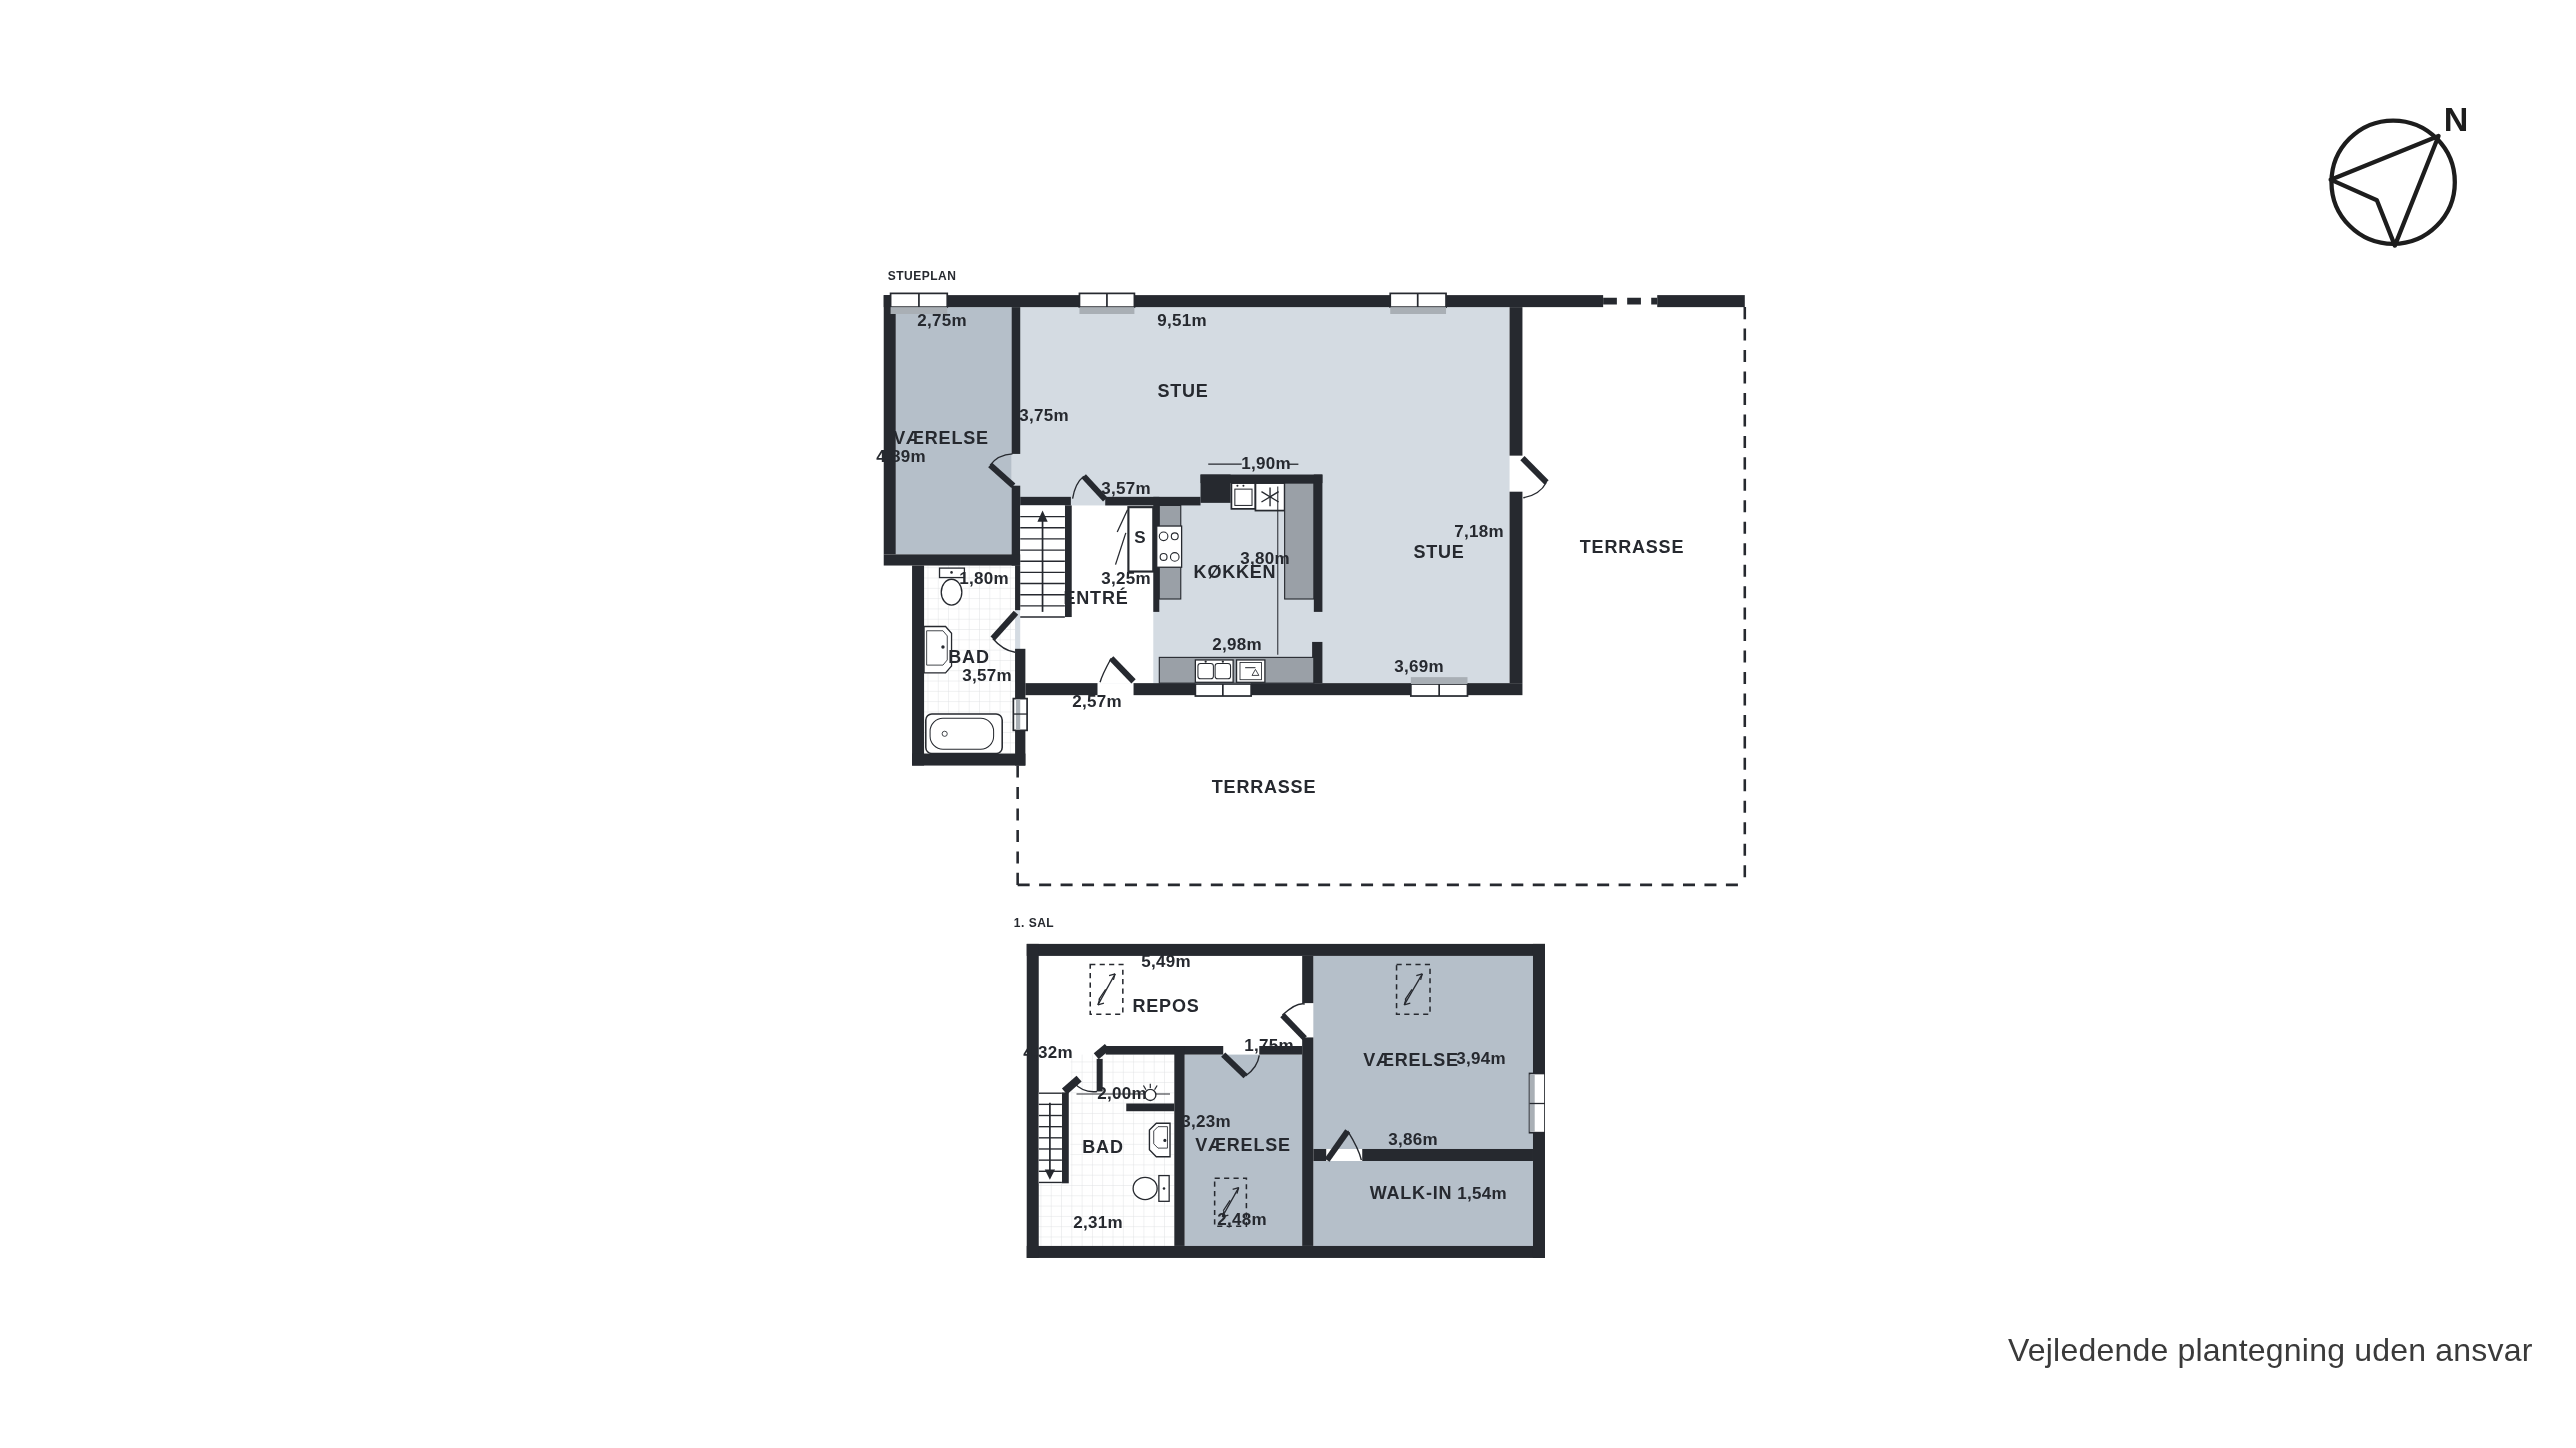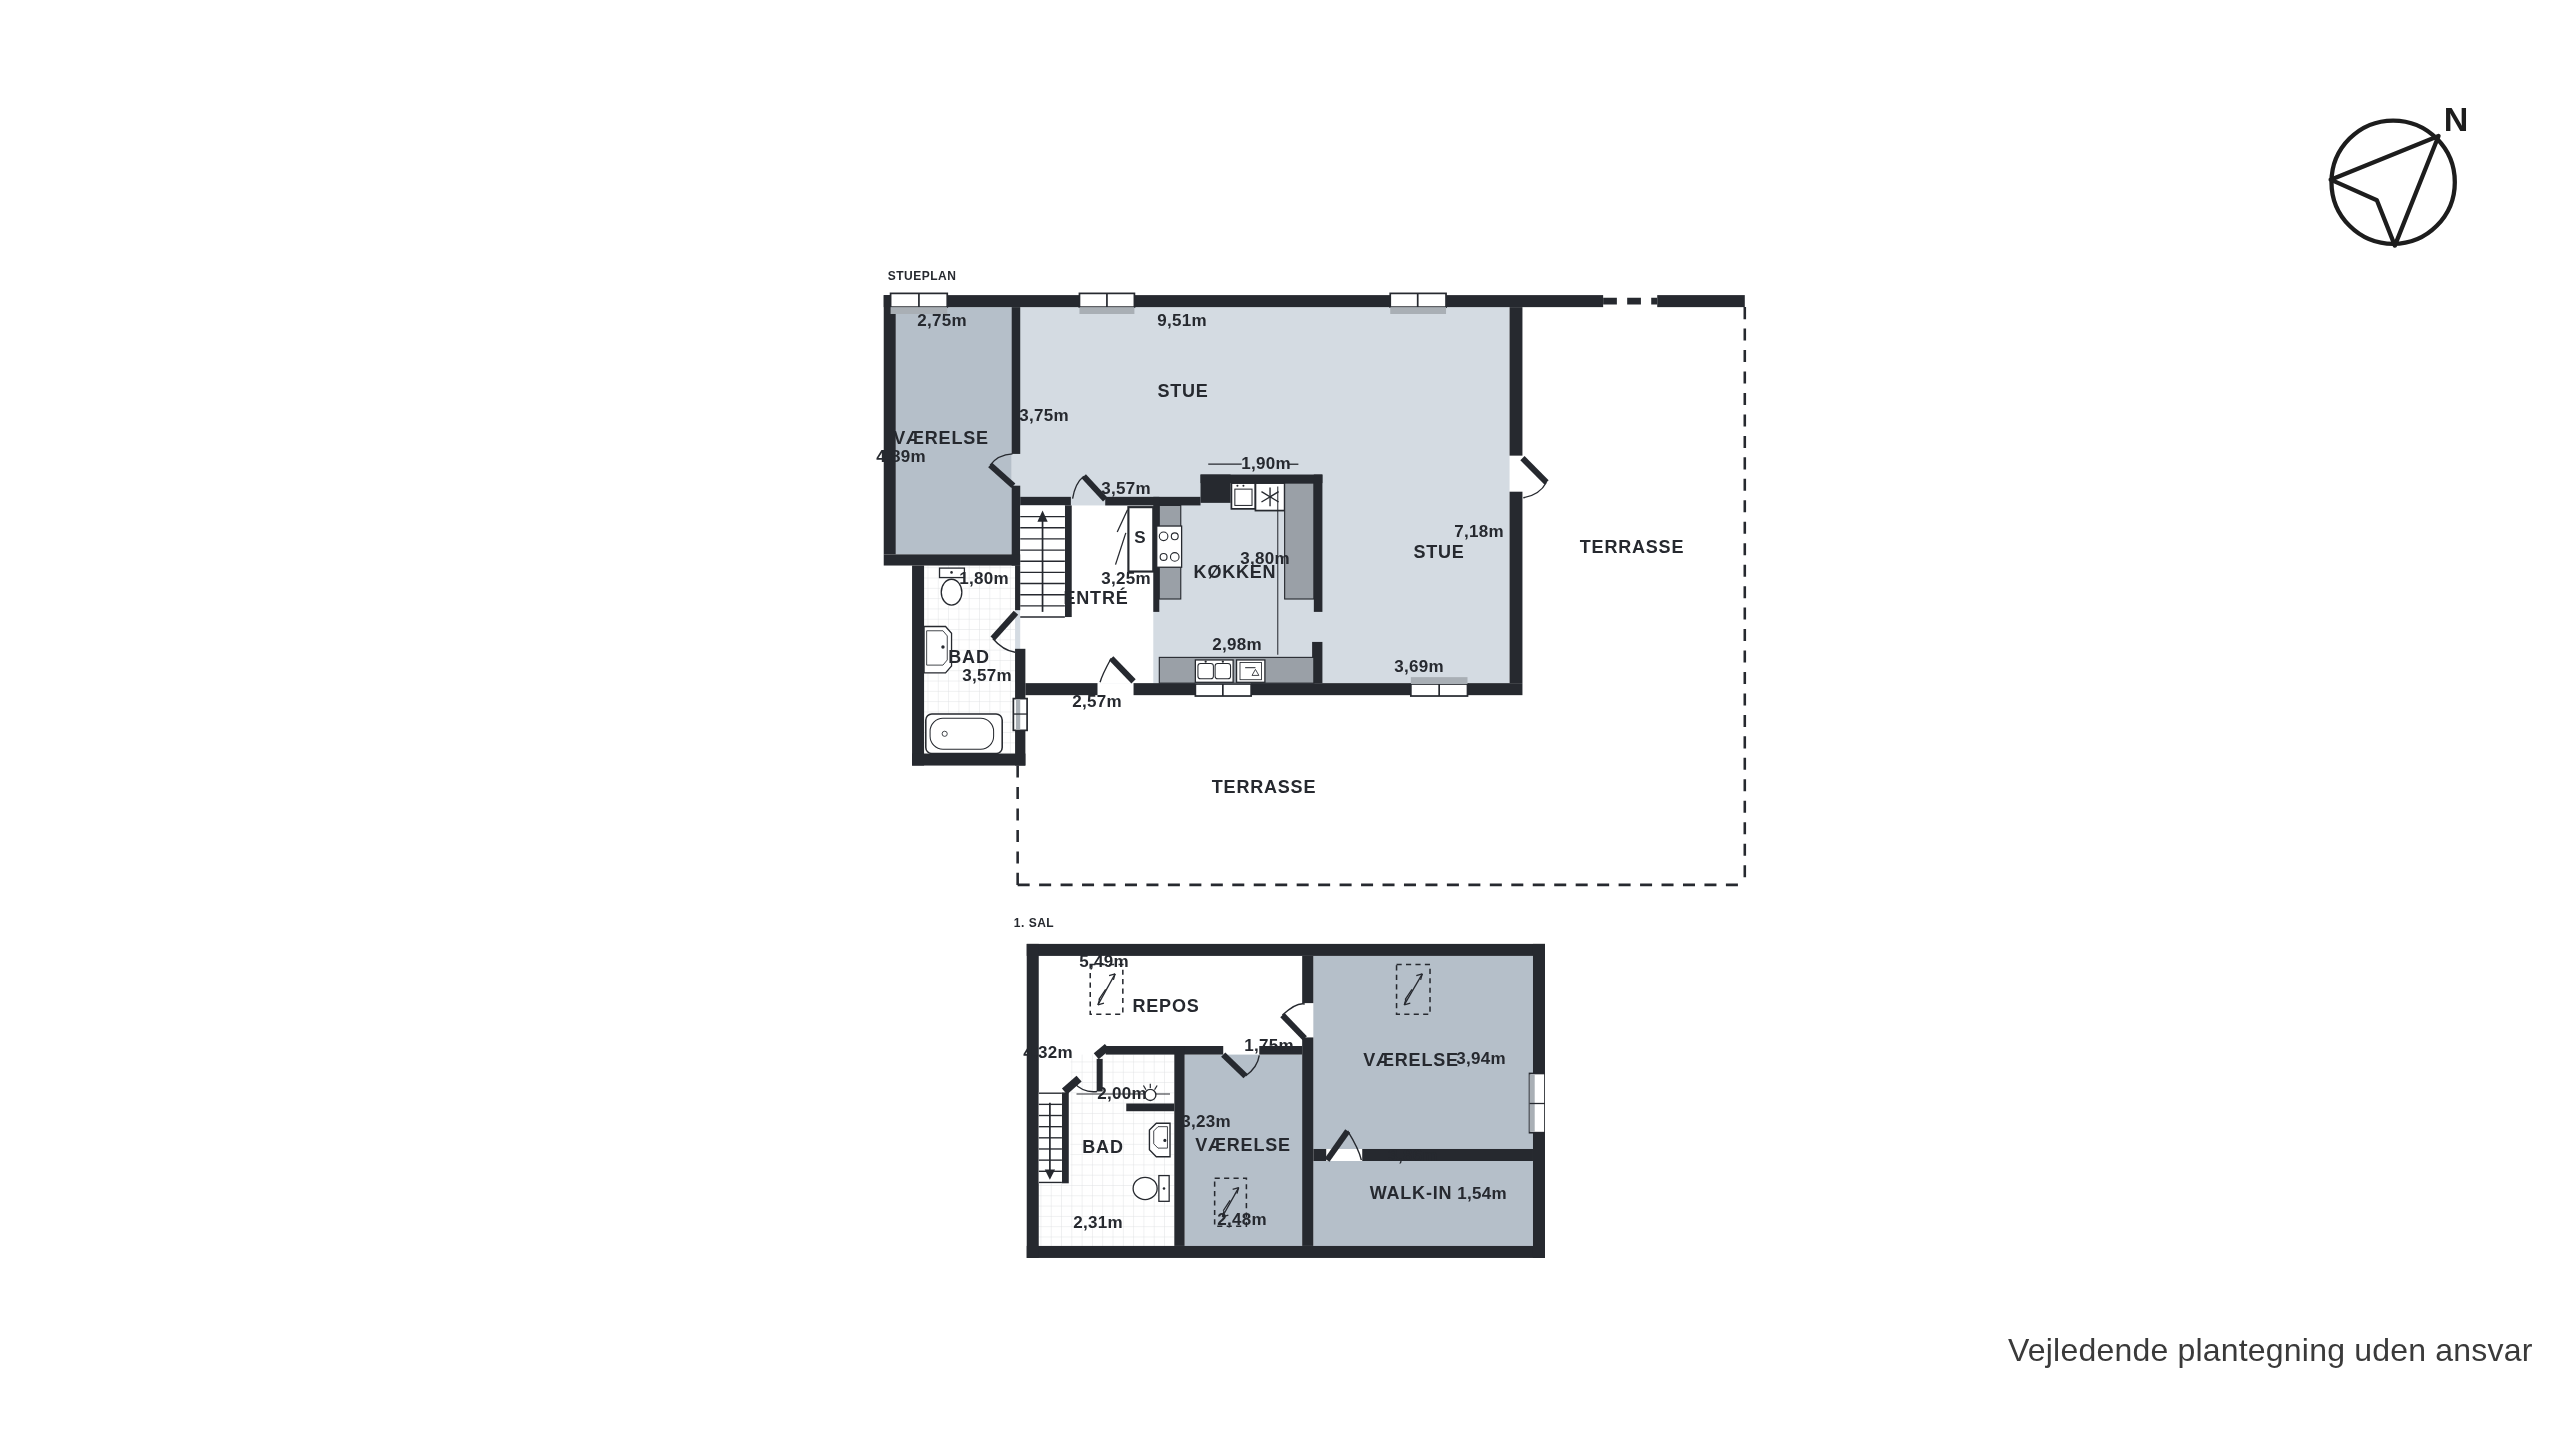--- a/index.html
+++ b/index.html
@@ -351,31 +351,31 @@
   <span class="lbl dim" style="left:1237px;top:645px;">2,98m</span>
   <span class="lbl dim" style="left:1075px;top:702px;margin-left:22px;">2,57m</span>
   <span class="lbl dim" style="left:984px;top:579px;">1,80m</span>
   <span class="lbl room" style="left:969px;top:657px;">BAD</span>
   <span class="lbl dim" style="left:987px;top:676px;">3,57m</span>
   <span class="lbl dim" style="left:1419px;top:667px;">3,69m</span>
   <span class="lbl room" style="left:1632px;top:547px;">TERRASSE</span>
   <span class="lbl room" style="left:1264px;top:787px;">TERRASSE</span>
 
   <span class="lbl plan-title" style="left:1034px;top:923px;">1. SAL</span>
-  <span class="lbl dim" style="left:1104px;top:962px;">5,49m</span>
+  <span class="lbl dim" style="left:1166px;top:962px;">5,49m</span>
   <span class="lbl room" style="left:1157px;top:1006px;padding-left:18px;">REPOS</span>
   <span class="lbl dim" style="left:1269px;top:1046px;">1,75m</span>
   <span class="lbl dim" style="left:1048px;top:1053px;">4,32m</span>
   <span class="lbl dim" style="left:1122px;top:1094px;">2,00m</span>
   <span class="lbl dim" style="left:1206px;top:1122px;">3,23m</span>
   <span class="lbl room" style="left:1243px;top:1145px;">VÆRELSE</span>
   <span class="lbl dim" style="left:1242px;top:1220px;">2,48m</span>
   <span class="lbl room" style="left:1411px;top:1060px;">VÆRELSE</span>
   <span class="lbl dim" style="left:1481px;top:1059px;">3,94m</span>
-  <span class="lbl dim" style="left:1413px;top:1140px;margin-top:16px;">3,86m</span>
+  <span class="lbl dim" style="left:1413px;top:1140px;">3,86m</span>
   <span class="lbl room" style="left:1411px;top:1193px;">WALK-IN</span>
   <span class="lbl dim" style="left:1482px;top:1194px;">1,54m</span>
   <span class="lbl room" style="left:1103px;top:1147px;">BAD</span>
   <span class="lbl dim" style="left:1098px;top:1223px;">2,31m</span>
 
   <span class="disclaimer">Vejledende plantegning uden ansvar</span>
 
 </div>
 
 

